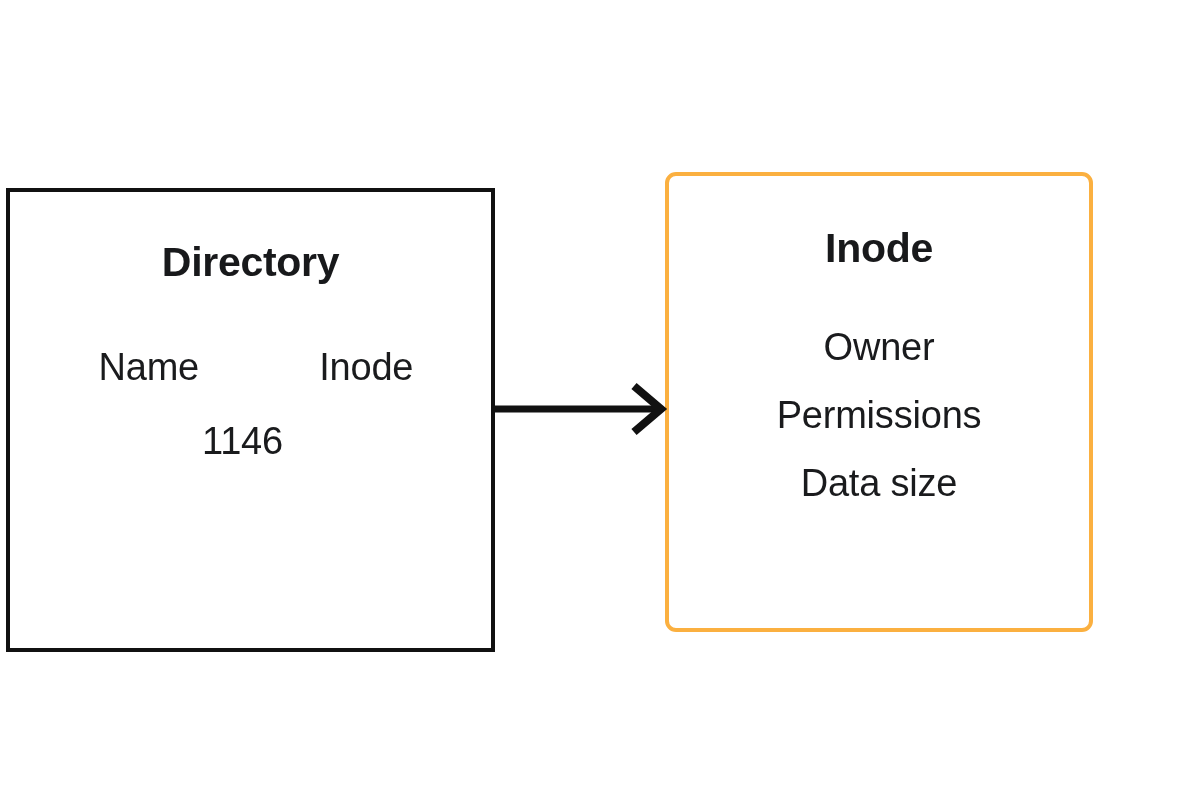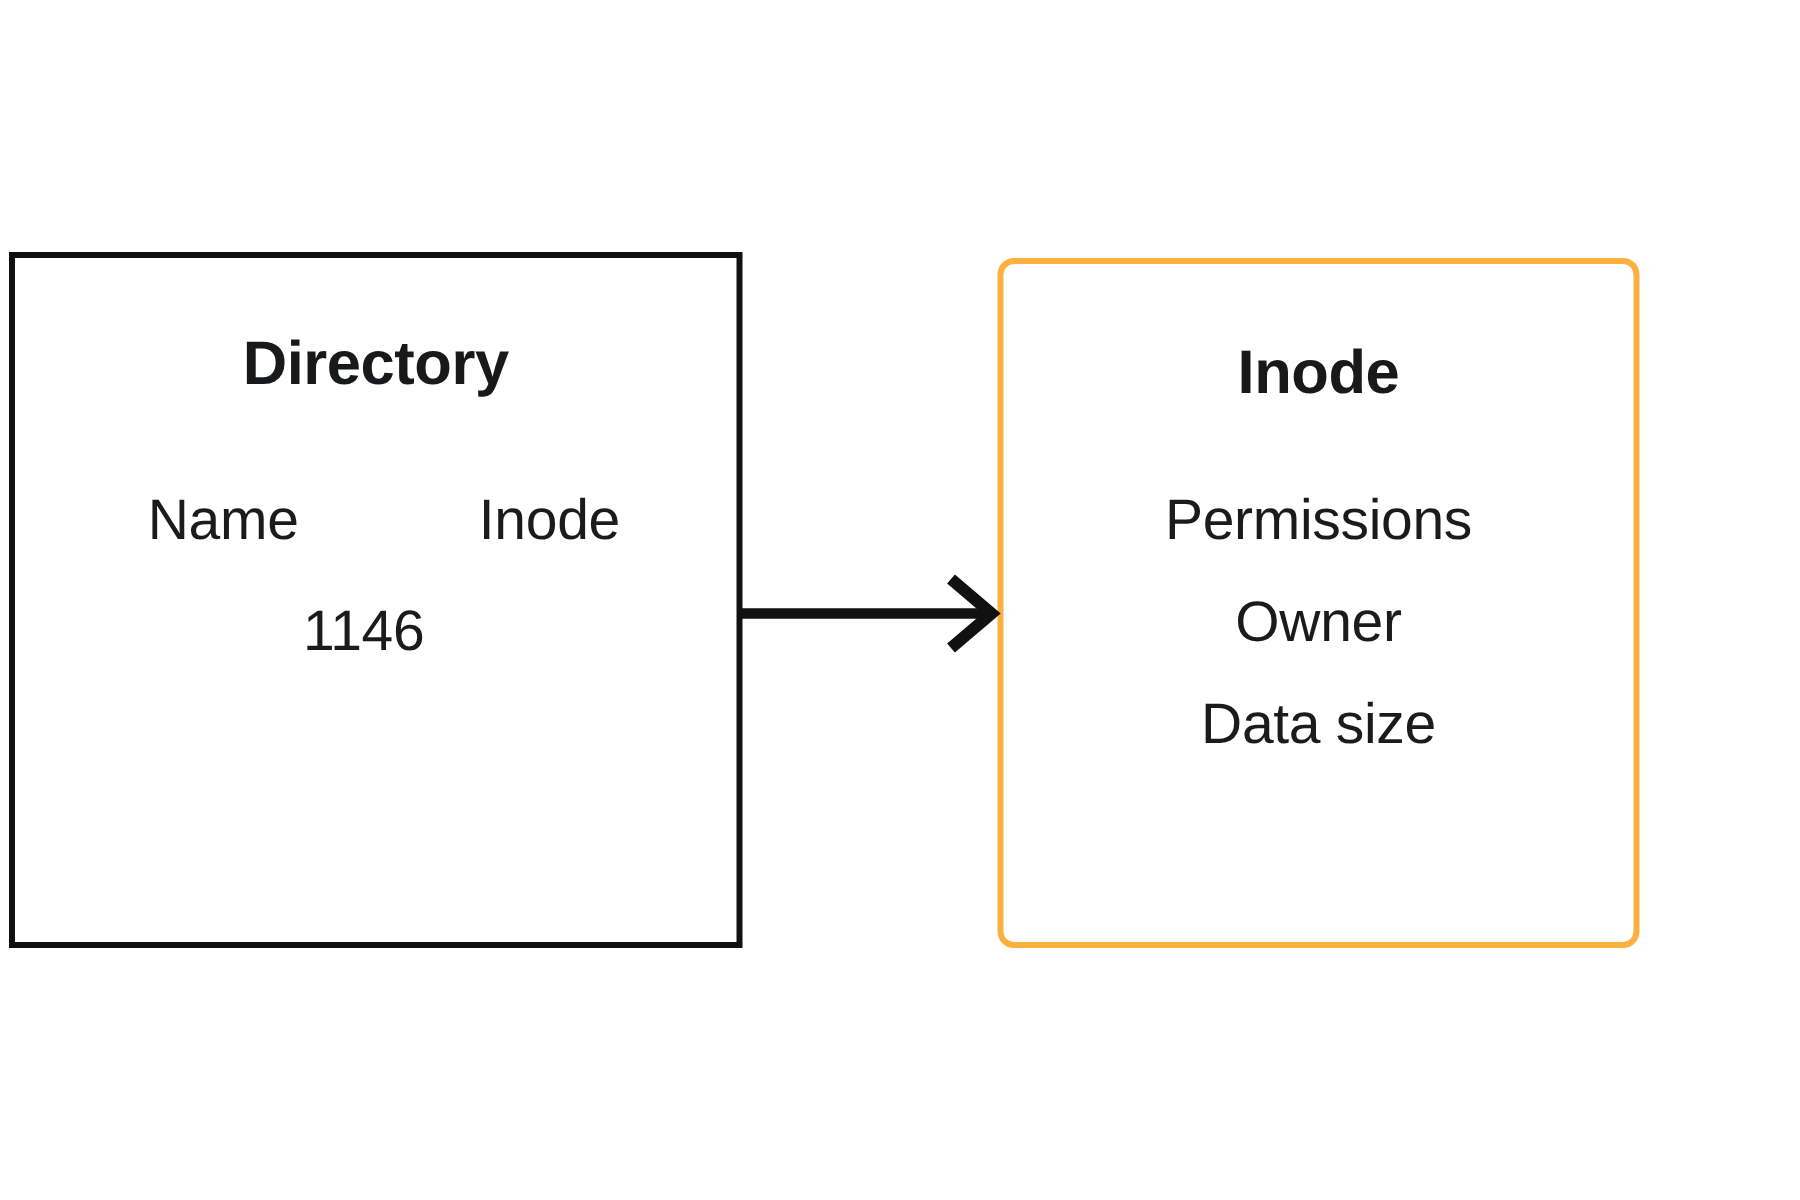--- a/index.html
+++ b/index.html
@@ -16,21 +16,21 @@
     width: 1200px;
     height: 800px;
     background: #ffffff;
     overflow: hidden;
   }
 
   
   .dir-box {
     position: absolute;
     left: 6px;
-    top: 168px;
+    top: 188px;
     width: 489px;
     height: 464px;
     box-sizing: border-box;
     border: 4px solid #111111;
     border-radius: 0;
     background: #ffffff;
   }
 
   .dir-title {
     position: absolute;
@@ -145,22 +145,22 @@
       </div>
 
     </div>
   </div>
 
   <div class="inode-box">
 
     <div class="inode-title">Inode</div>
 
     <div class="inode-fields">
+      <div class="inode-field">Owner</div>
       <div class="inode-field">Permissions</div>
-      <div class="inode-field">Owner</div>
       <div class="inode-field">Data size</div>
     </div>
   </div>
 
   <svg class="arrow-layer" viewBox="0 0 1200 800">
     <g>
       <line x1="494" y1="409" x2="657" y2="409" stroke="#111111" stroke-width="7" stroke-linecap="butt"></line>
       <polyline points="634,386 661,409 634,432" fill="none" stroke="#111111" stroke-width="8" stroke-linecap="butt" stroke-linejoin="miter"></polyline>
     </g>
   </svg>

